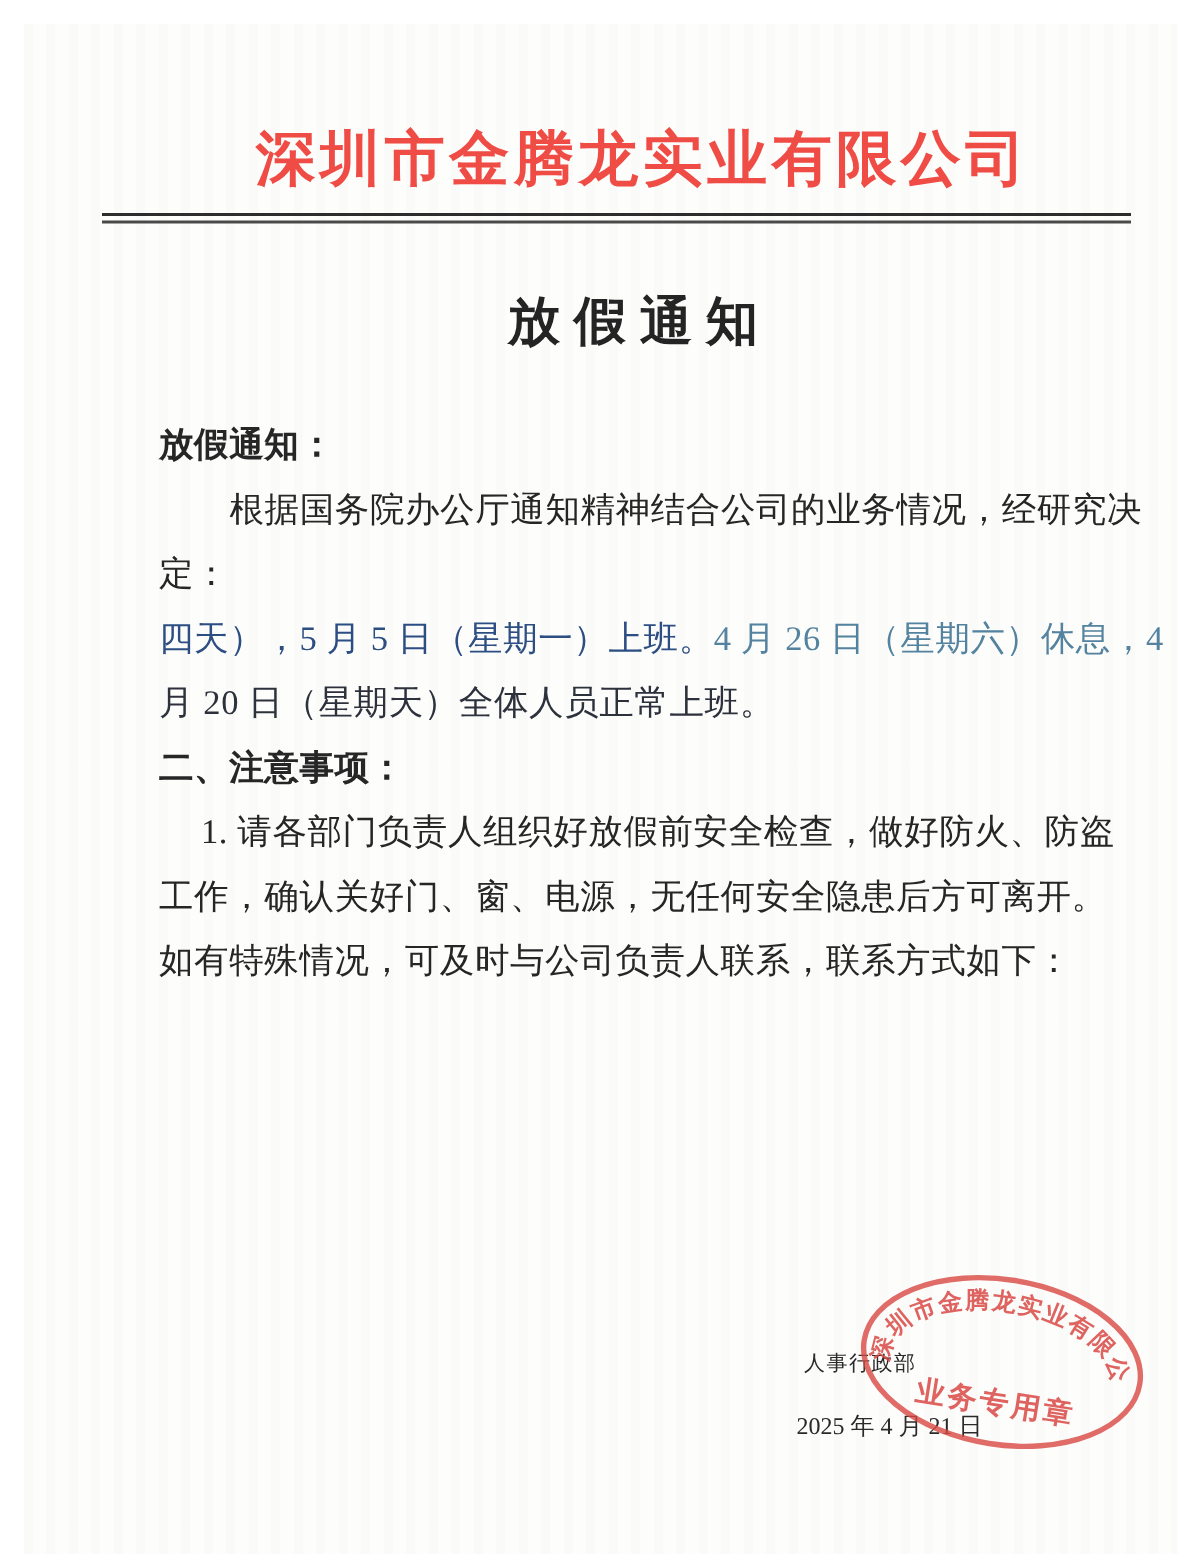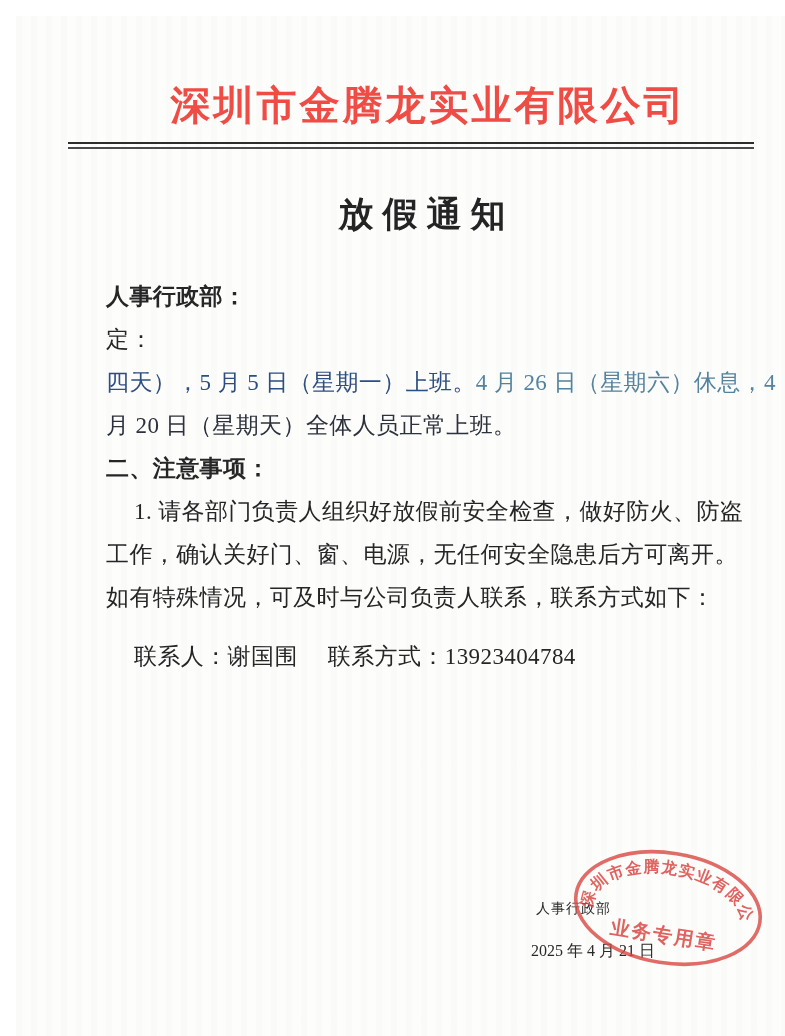--- a/index.html
+++ b/index.html
@@ -76,29 +76,29 @@
 <div class="page">
 
   <div class="company-name">深圳市金腾龙实业有限公司</div>
 
   <div class="rule rule-a"></div>
   <div class="rule rule-b"></div>
 
   <div class="doc-title">放假通知</div>
 
   <div class="body-text">
-    <div class="line b">人事行政部：</div>
+    <div class="line b">放假通知：</div>
+    <div class="line ind2">根据国务院办公厅通知精神结合公司的业务情况，经研究决</div>
     <div class="line">定：</div>
     <div class="line"><span class="blue">四天），5 月 5 日（星期一）上班。</span><span class="blue2">4 月 26 日（星期六）休息，4</span></div>
     <div class="line dark2">月 20 日（星期天）全体人员正常上班。</div>
     <div class="line b">二、注意事项：</div>
     <div class="line ind1">1. 请各部门负责人组织好放假前安全检查，做好防火、防盗</div>
     <div class="line">工作，确认关好门、窗、电源，无任何安全隐患后方可离开。</div>
     <div class="line">如有特殊情况，可及时与公司负责人联系，联系方式如下：</div>
-    <div class="line ind1 gap-b"><span>联系人：谢国围</span><span class="contact-part2">联系方式：13923404784</span></div>
   </div>
 
   <div class="sig-dept">人事行政部</div>
   <div class="sig-date">2025 年 4 月 21 日</div>
 
   <svg class="seal" width="215" height="160" viewBox="0 0 215 160">
     <g transform="rotate(9 107 78)">
       <ellipse cx="107" cy="78" rx="93" ry="55" fill="none" stroke="#d84540" stroke-width="3.6" opacity="0.88"></ellipse>
       <path id="sealArc" d="M 33 90 A 75 40 0 1 1 181 90" fill="none"></path>
       <text font-size="16" font-weight="700" fill="#d84540" opacity="0.92" letter-spacing="1.2">

